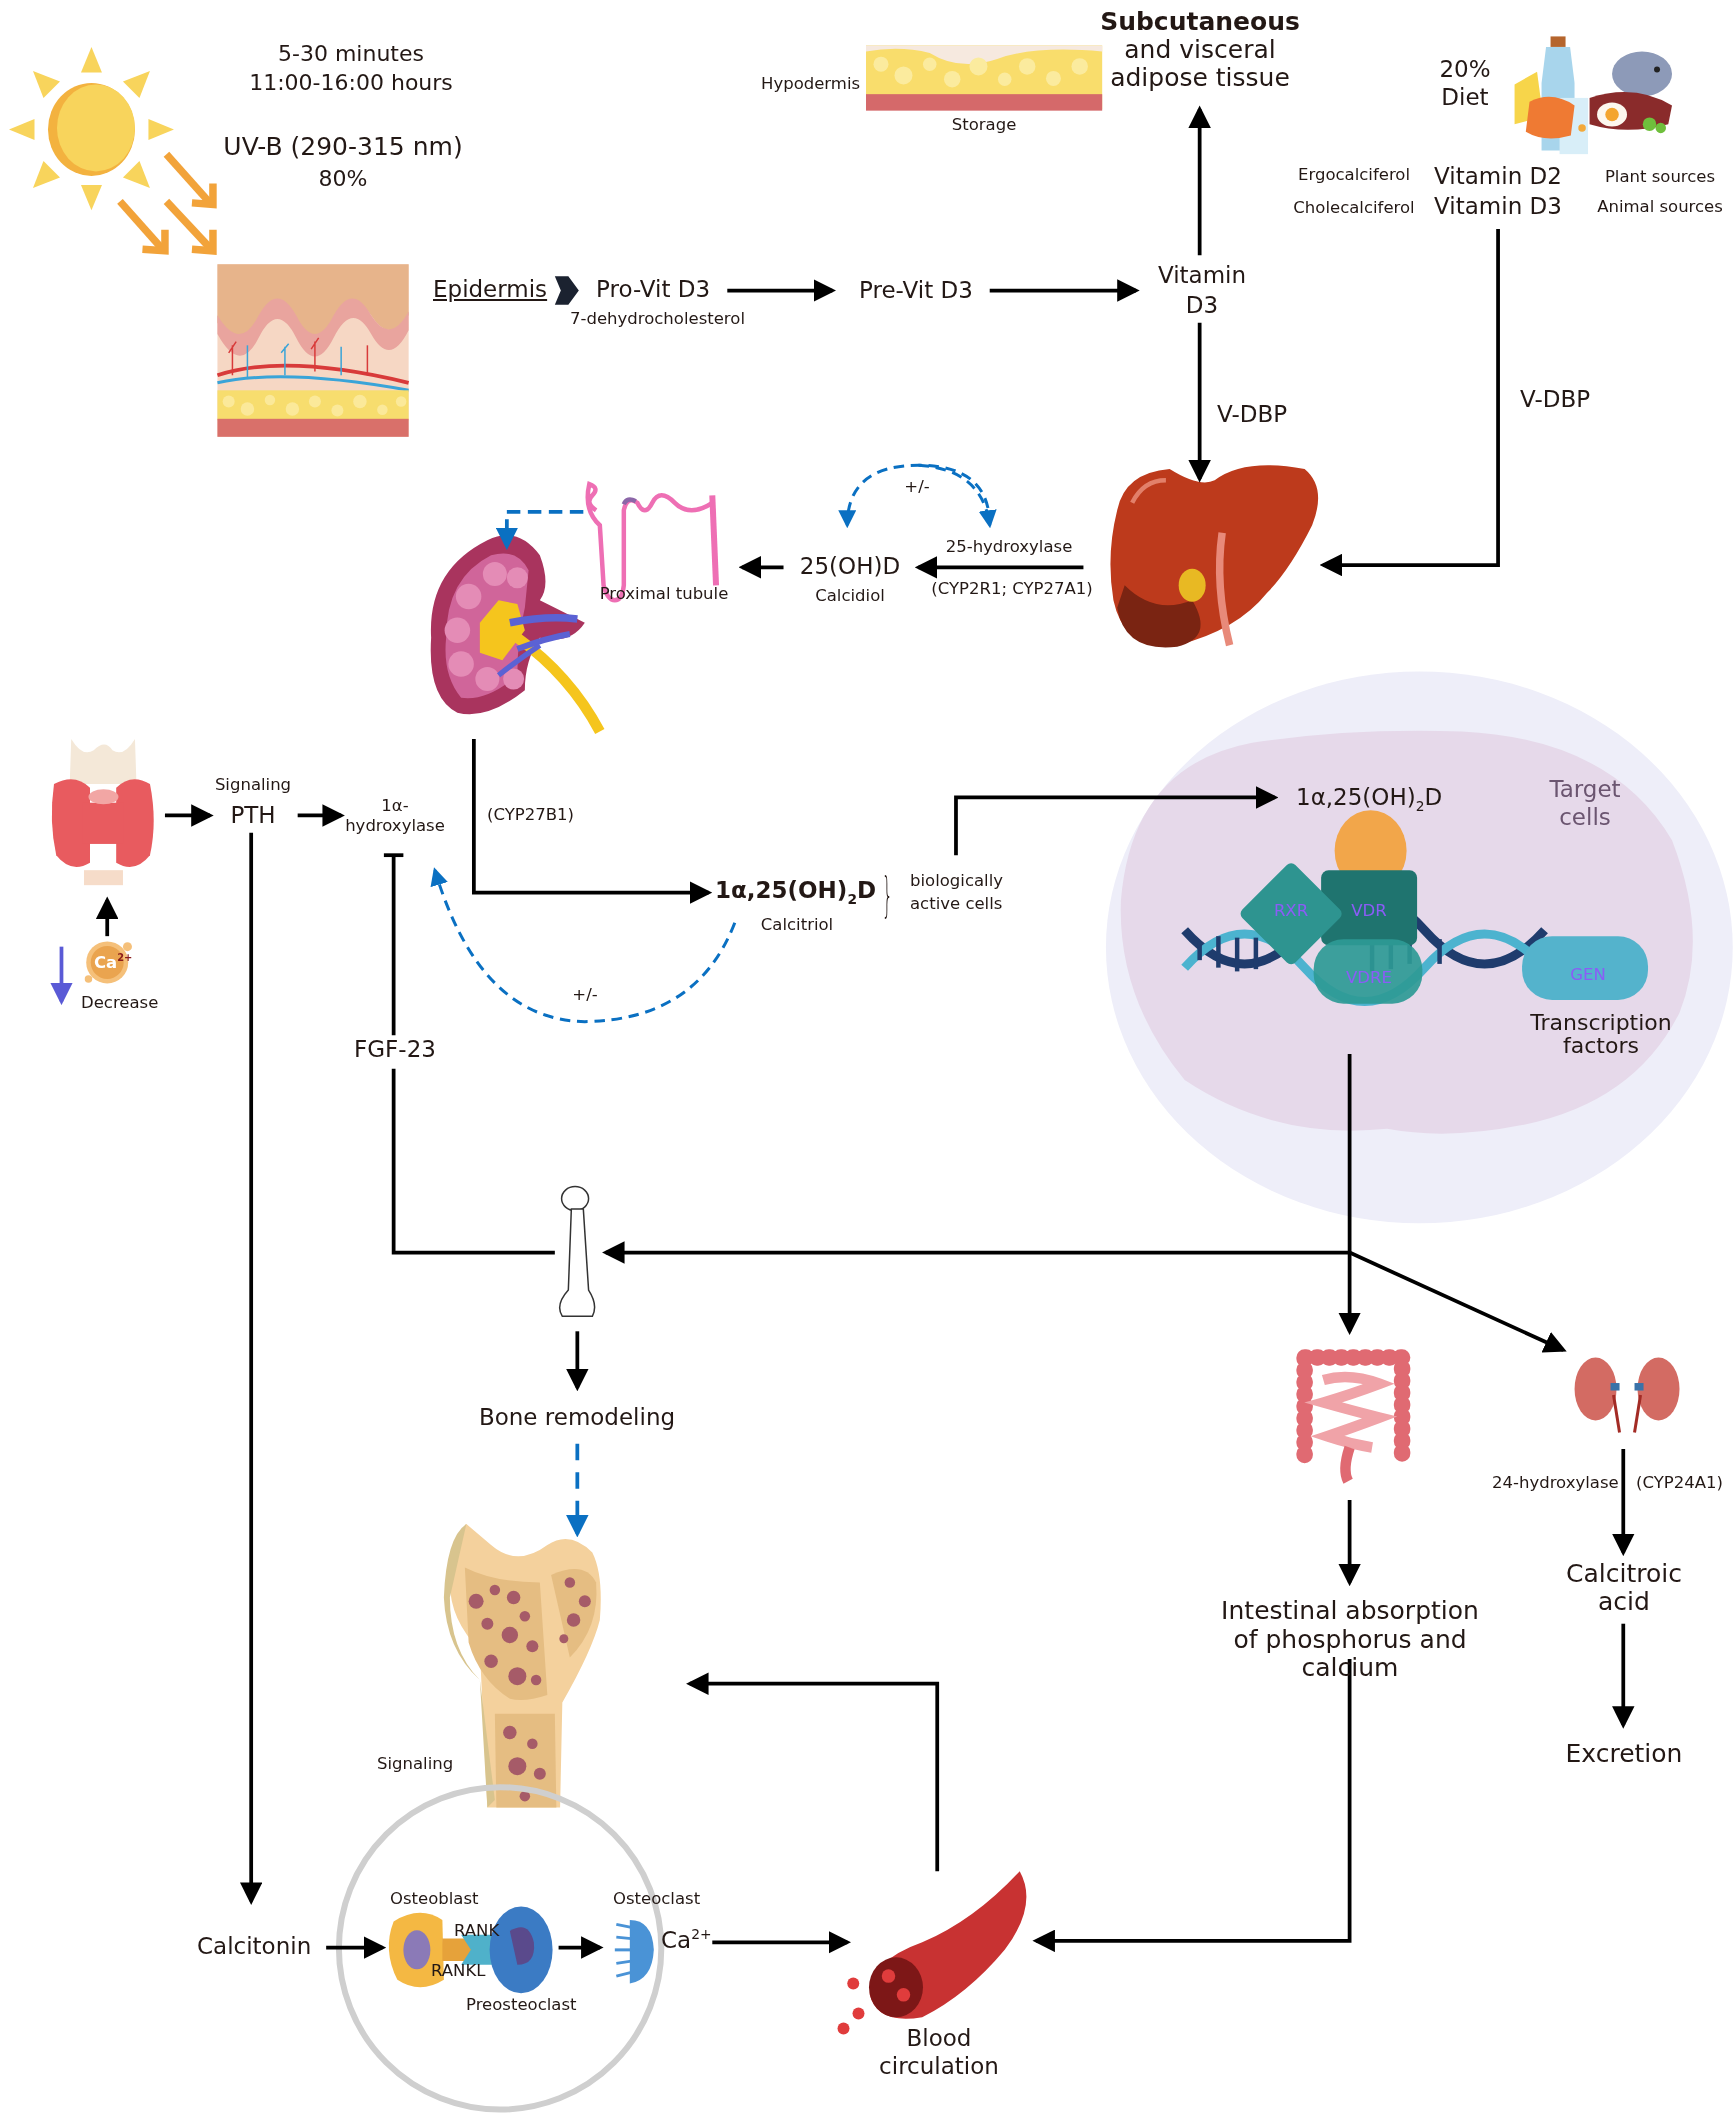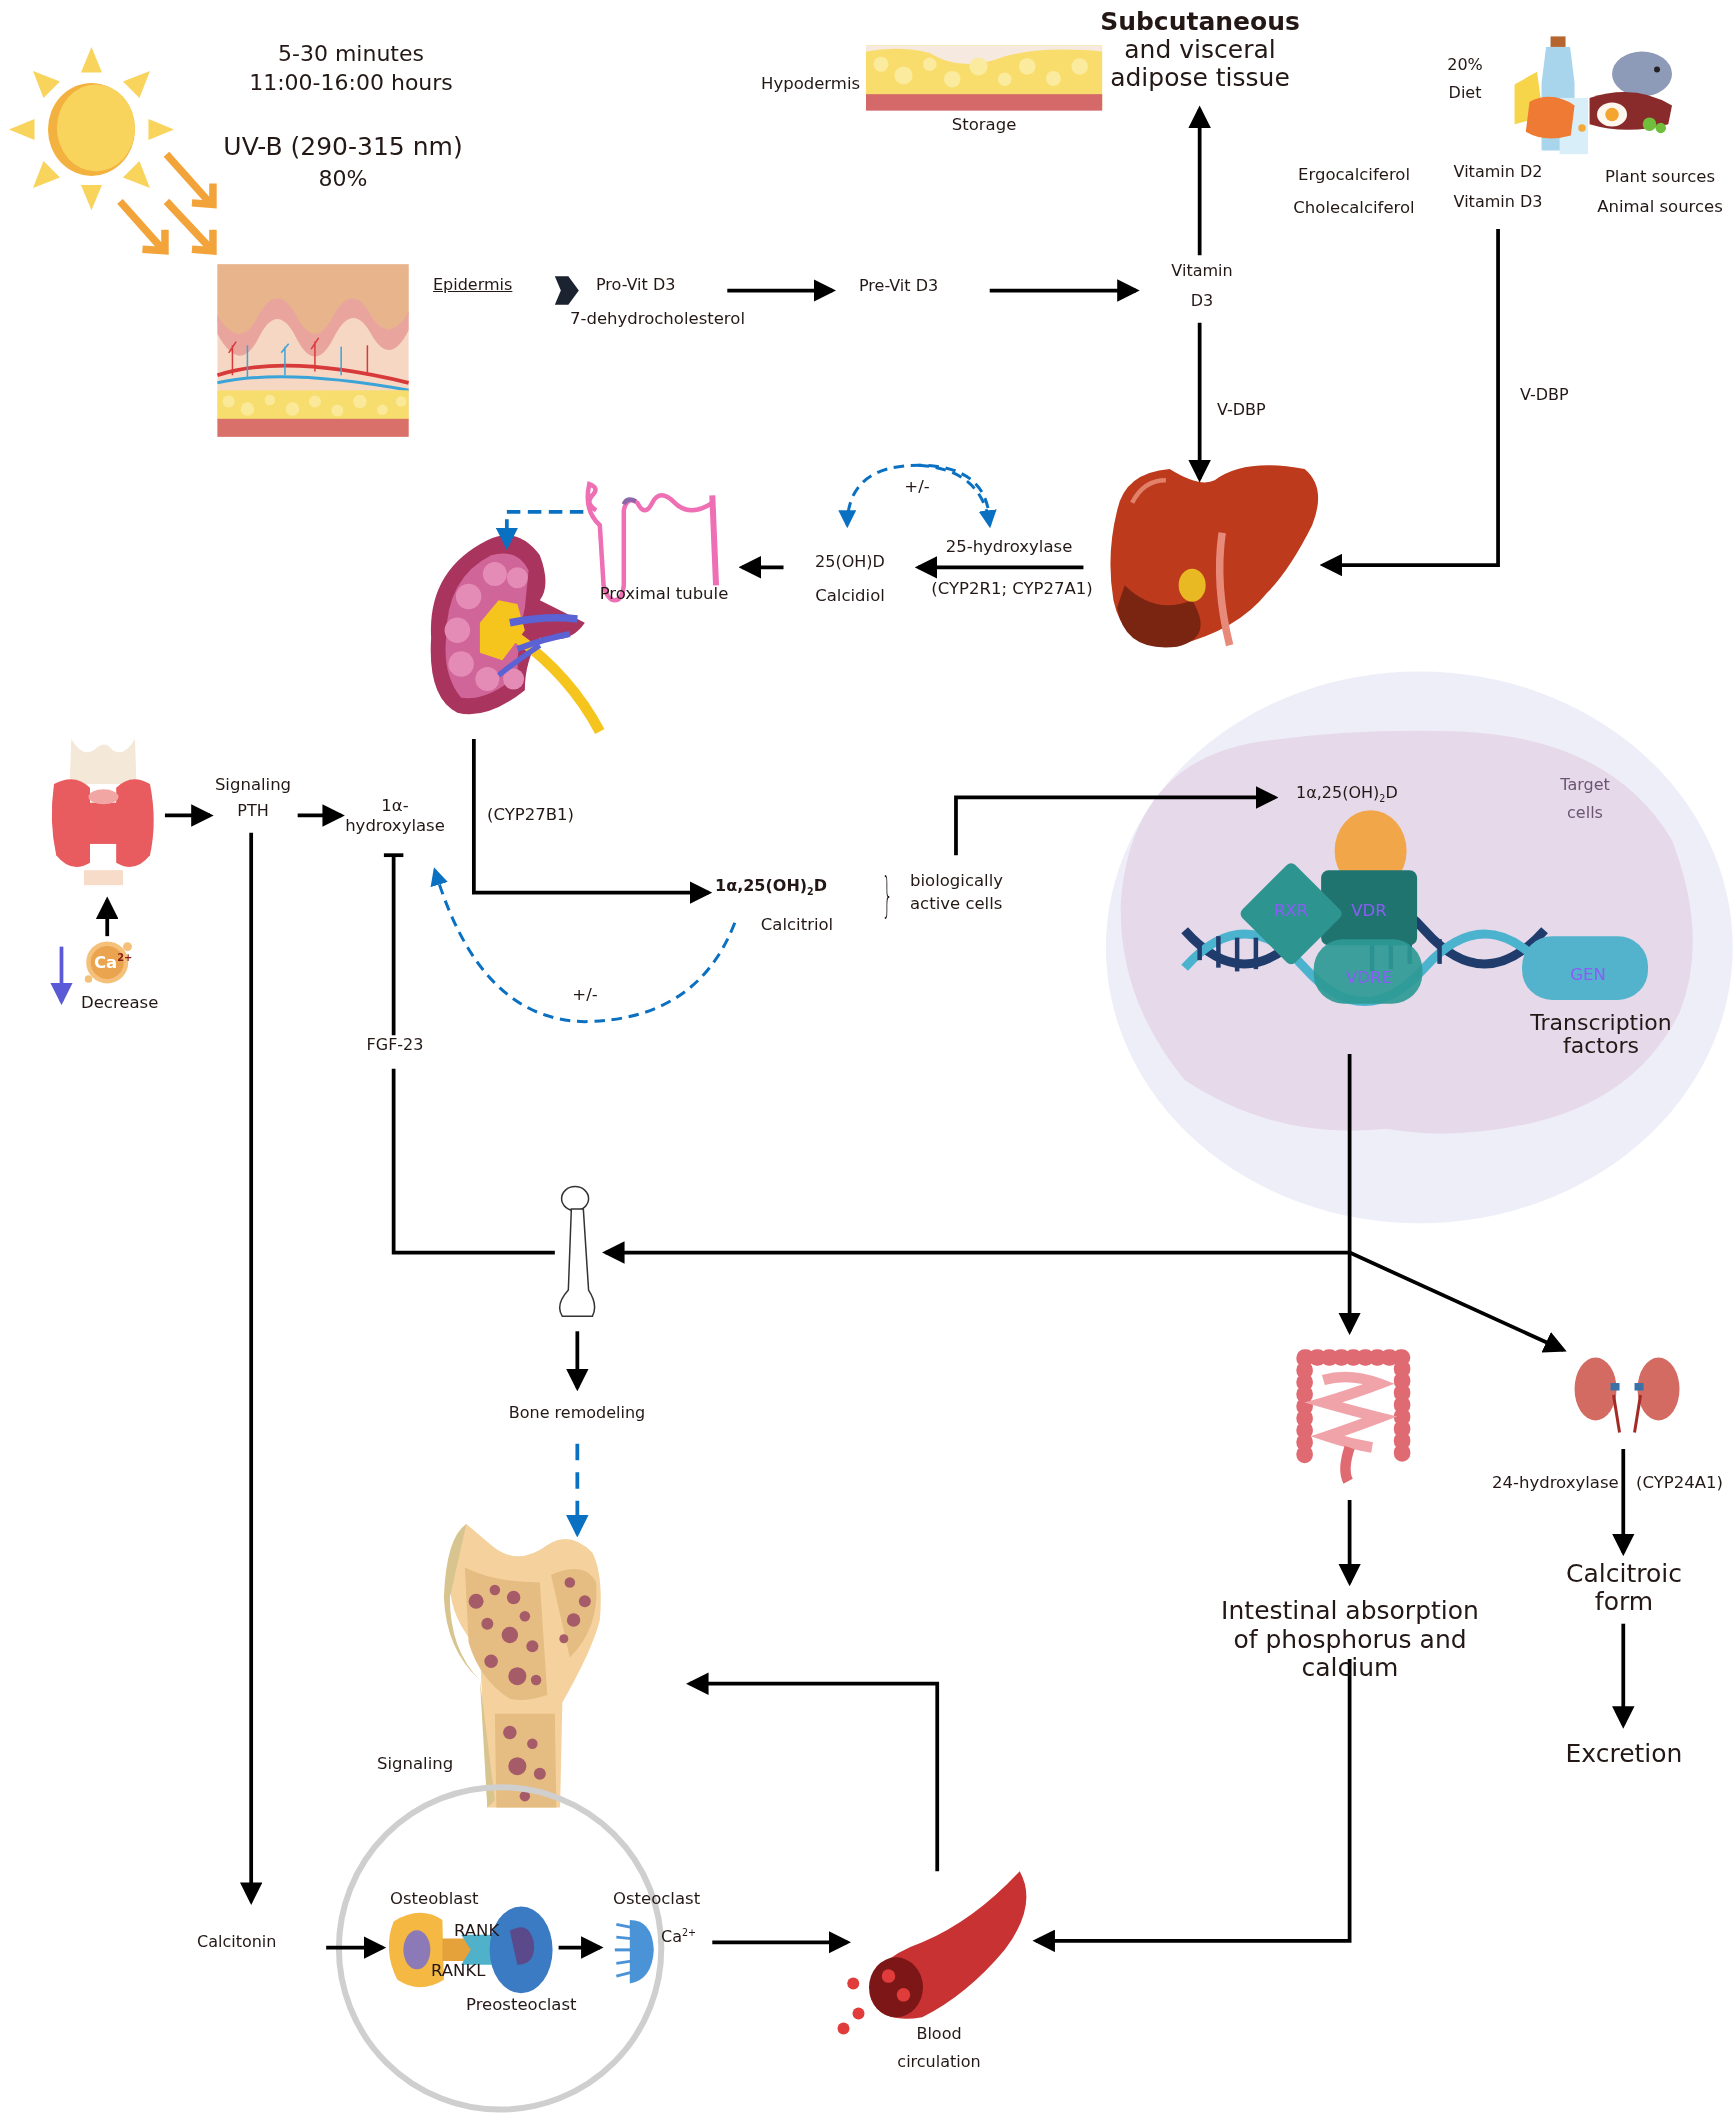--- a/index.html
+++ b/index.html
@@ -2,21 +2,21 @@
 <html style="font-size:12px"><head>
 <meta charset="utf-8">
 <style>
   html, body { margin: 0; padding: 0; background: #ffffff; }
   body { width: 1735px; height: 2119px; position: relative; overflow: hidden;
          font-family: "DejaVu Sans", sans-serif; color: #231815; }
   svg#canvas { position: absolute; left: 0; top: 0; }
   .lbl { position: absolute; white-space: nowrap; line-height: 1.15; text-align: center; }
   .s { font-size: 16.5px; }
   .m { font-size: 22px; }
-  .l { font-size: 16px; }
+  .l { font-size: 23px; }
   .xl { font-size: 25px; }
   .b { font-weight: bold; }
   .ctr { transform: translateX(-50%); }
   .purple { color: #6b5570; }
   .white { color: #8b5cf6; }
   sub, sup { font-size: 60%; }
 </style>
 </head>
 <body>
 
@@ -385,21 +385,21 @@
 
 <div class="lbl l ctr" style="left:577px;top:1404px;">Bone remodeling</div>
 
 <div class="lbl xl ctr" style="left:1350px;top:1597px;">Intestinal absorption</div>
 <div class="lbl xl ctr" style="left:1350px;top:1626px;">of phosphorus and</div>
 <div class="lbl xl ctr" style="left:1350px;top:1654px;">calcium</div>
 
 <div class="lbl s" style="left:1492px;top:1474px;">24-hydroxylase</div>
 <div class="lbl s" style="left:1636px;top:1474px;">(CYP24A1)</div>
 <div class="lbl xl ctr" style="left:1624px;top:1560px;">Calcitroic</div>
-<div class="lbl xl ctr" style="left:1624px;top:1588px;">form</div>
+<div class="lbl xl ctr" style="left:1624px;top:1588px;">acid</div>
 <div class="lbl xl ctr" style="left:1624px;top:1740px;">Excretion</div>
 
 <div class="lbl s" style="left:377px;top:1755px;">Signaling</div>
 <div class="lbl l" style="left:197px;top:1933px;">Calcitonin</div>
 <div class="lbl s" style="left:390px;top:1890px;">Osteoblast</div>
 <div class="lbl s" style="left:613px;top:1890px;">Osteoclast</div>
 <div class="lbl s" style="left:454px;top:1922px;">RANK</div>
 <div class="lbl s" style="left:431px;top:1962px;">RANKL</div>
 <div class="lbl s" style="left:466px;top:1996px;">Preosteoclast</div>
 <div class="lbl l" style="left:661px;top:1927px;"><span>Ca</span><sup>2+</sup></div>

